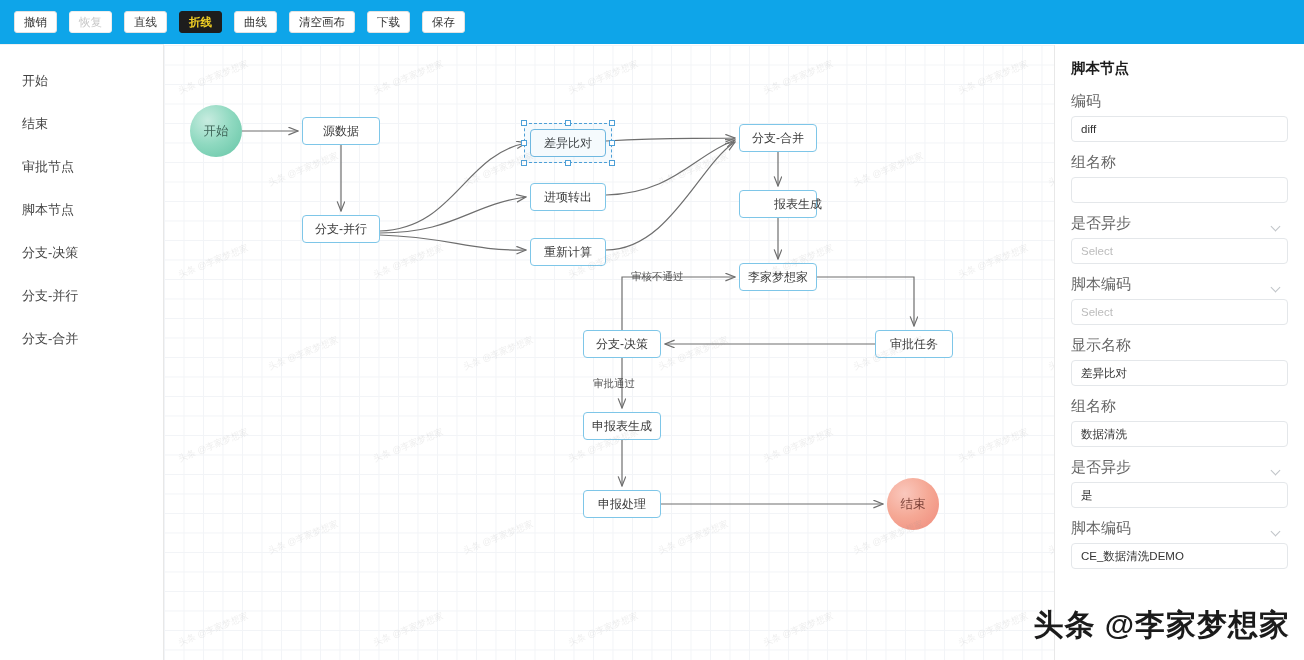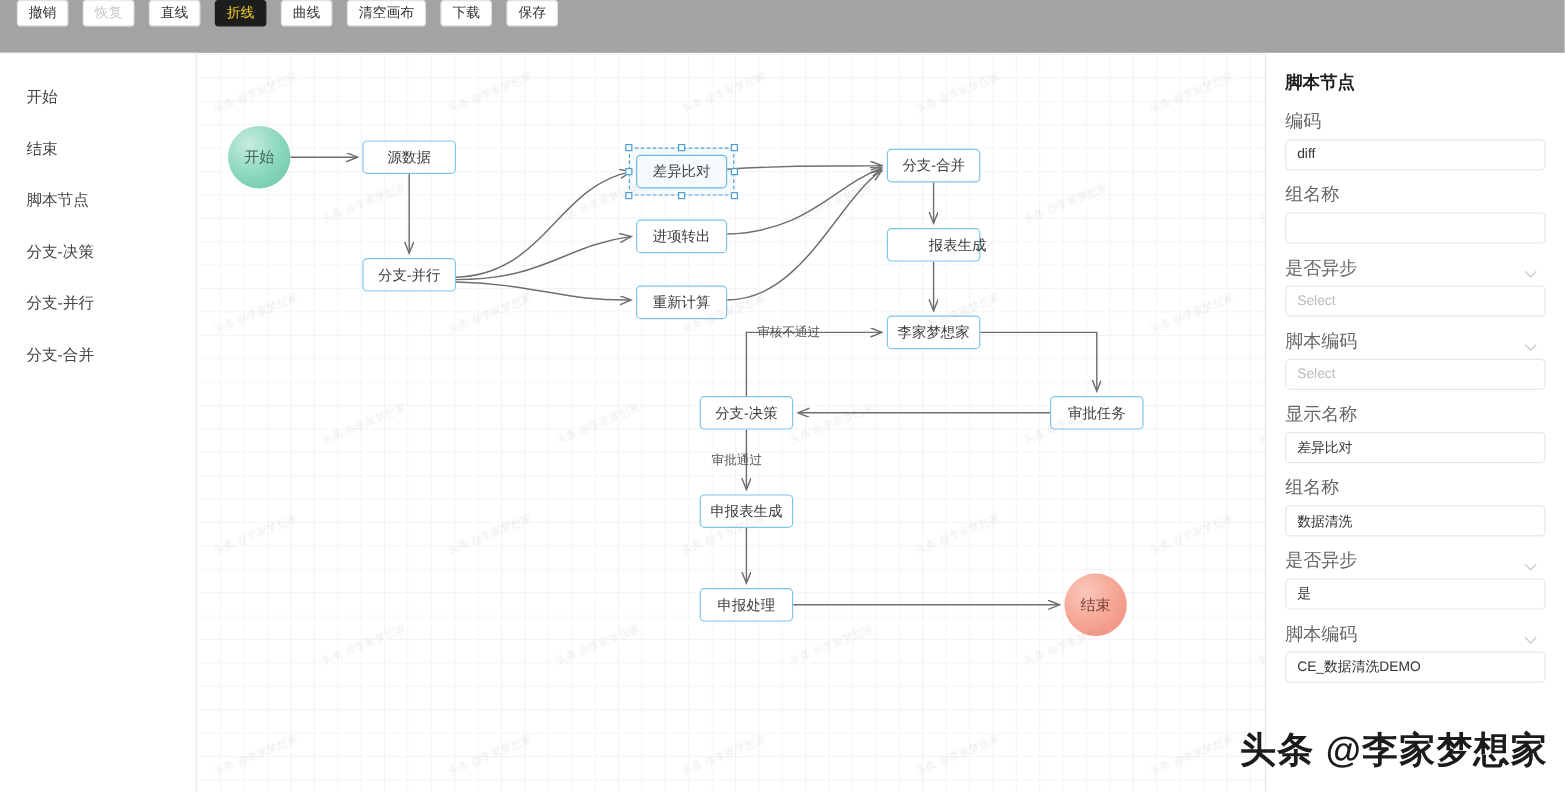--- a/index.html
+++ b/index.html
@@ -6,30 +6,30 @@
   html, body {
     width: 1304px; height: 660px;
     font-family: "Liberation Sans", "DejaVu Sans", sans-serif;
     background: #ffffff; overflow: hidden;
   }
   #app { position: relative; width: 1304px; height: 660px; background: #fff; }
 
   
   .toolbar {
     position: absolute; left: 0; top: 0; width: 1304px; height: 44px;
-    background: #a3a3a3; display: flex; padding-left: 14px; gap: 12px;
+    background: #0ea5e9; display: flex; align-items: center; padding-left: 14px; gap: 12px;
   }
   .tb-btn {
     height: 22px; min-width: 42px; padding: 0 9px;
     border: 1px solid #e2e2e2; border-radius: 3px; background: #fff;
     color: #333; font-size: 11.5px; line-height: 20px; text-align: center;
     cursor: pointer; white-space: nowrap; font-family: "Liberation Sans", sans-serif;
   }
   .tb-btn.disabled { color: #c8c8c8; border-color: #ededed; cursor: default; }
-  .tb-btn.active { background: #1d1d1d; border-color: #1d1d1d; color: #f2d024; font-weight: normal; }
+  .tb-btn.active { background: #1d1d1d; border-color: #1d1d1d; color: #f2d024; font-weight: bold; }
 
   
   .sidebar {
     position: absolute; left: 0; top: 44px; width: 164px; height: 616px;
     background: #fff; border-right: 1px solid #e8e8e8; border-top: 1px solid #f0f0f0;
     padding-top: 14px;
   }
   .sb-item {
     height: 43px; line-height: 43px; padding-left: 22px;
     font-size: 13px; color: #444; cursor: pointer; user-select: none;
@@ -130,20 +130,21 @@
       <div class="tb-btn active">折线</div>
       <div class="tb-btn">曲线</div>
       <div class="tb-btn">清空画布</div>
       <div class="tb-btn">下载</div>
       <div class="tb-btn">保存</div>
     </div>
 
   <div class="sidebar" id="sidebar">
       <div class="sb-item">开始</div>
       <div class="sb-item">结束</div>
+      <div class="sb-item">审批节点</div>
       <div class="sb-item">脚本节点</div>
       <div class="sb-item">分支-决策</div>
       <div class="sb-item">分支-并行</div>
       <div class="sb-item">分支-合并</div>
     </div>
 
   <div class="canvas" id="canvas">
     <svg class="canvas-svg" viewBox="0 0 890 615">
       <defs>
         <marker id="arw" markerWidth="9" markerHeight="9" refX="8" refY="3.2" orient="auto" markerUnits="strokeWidth">

